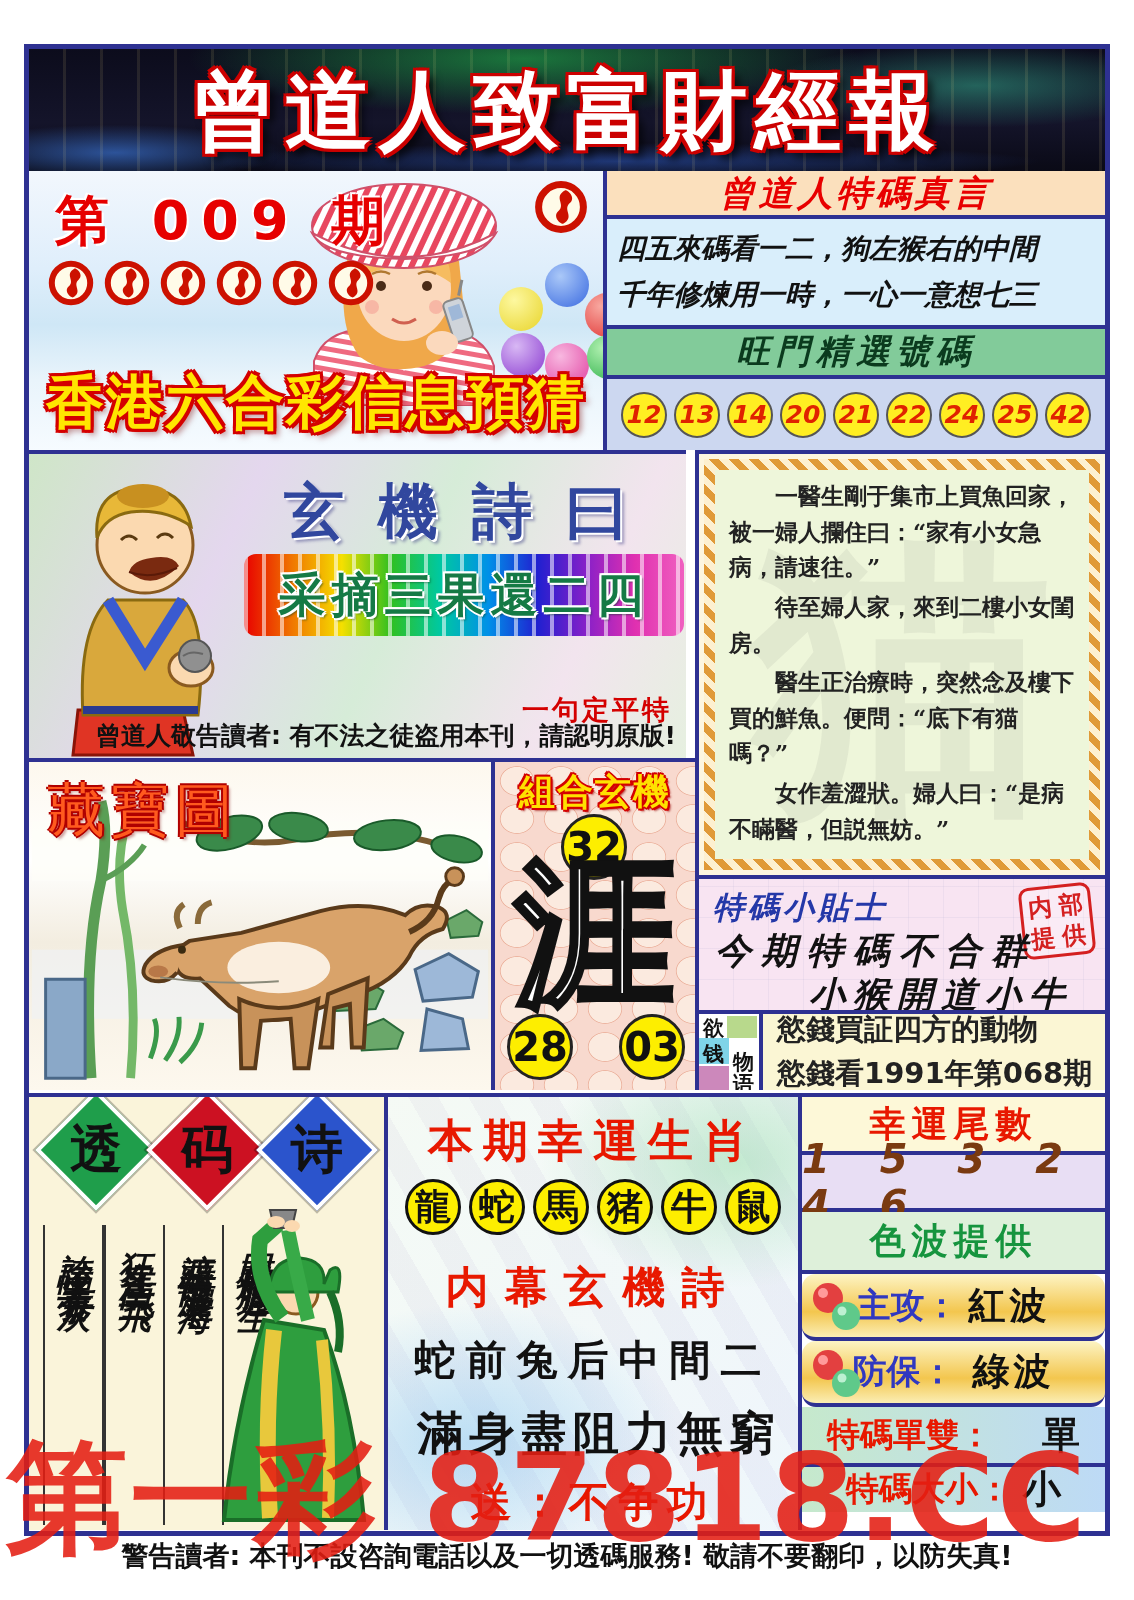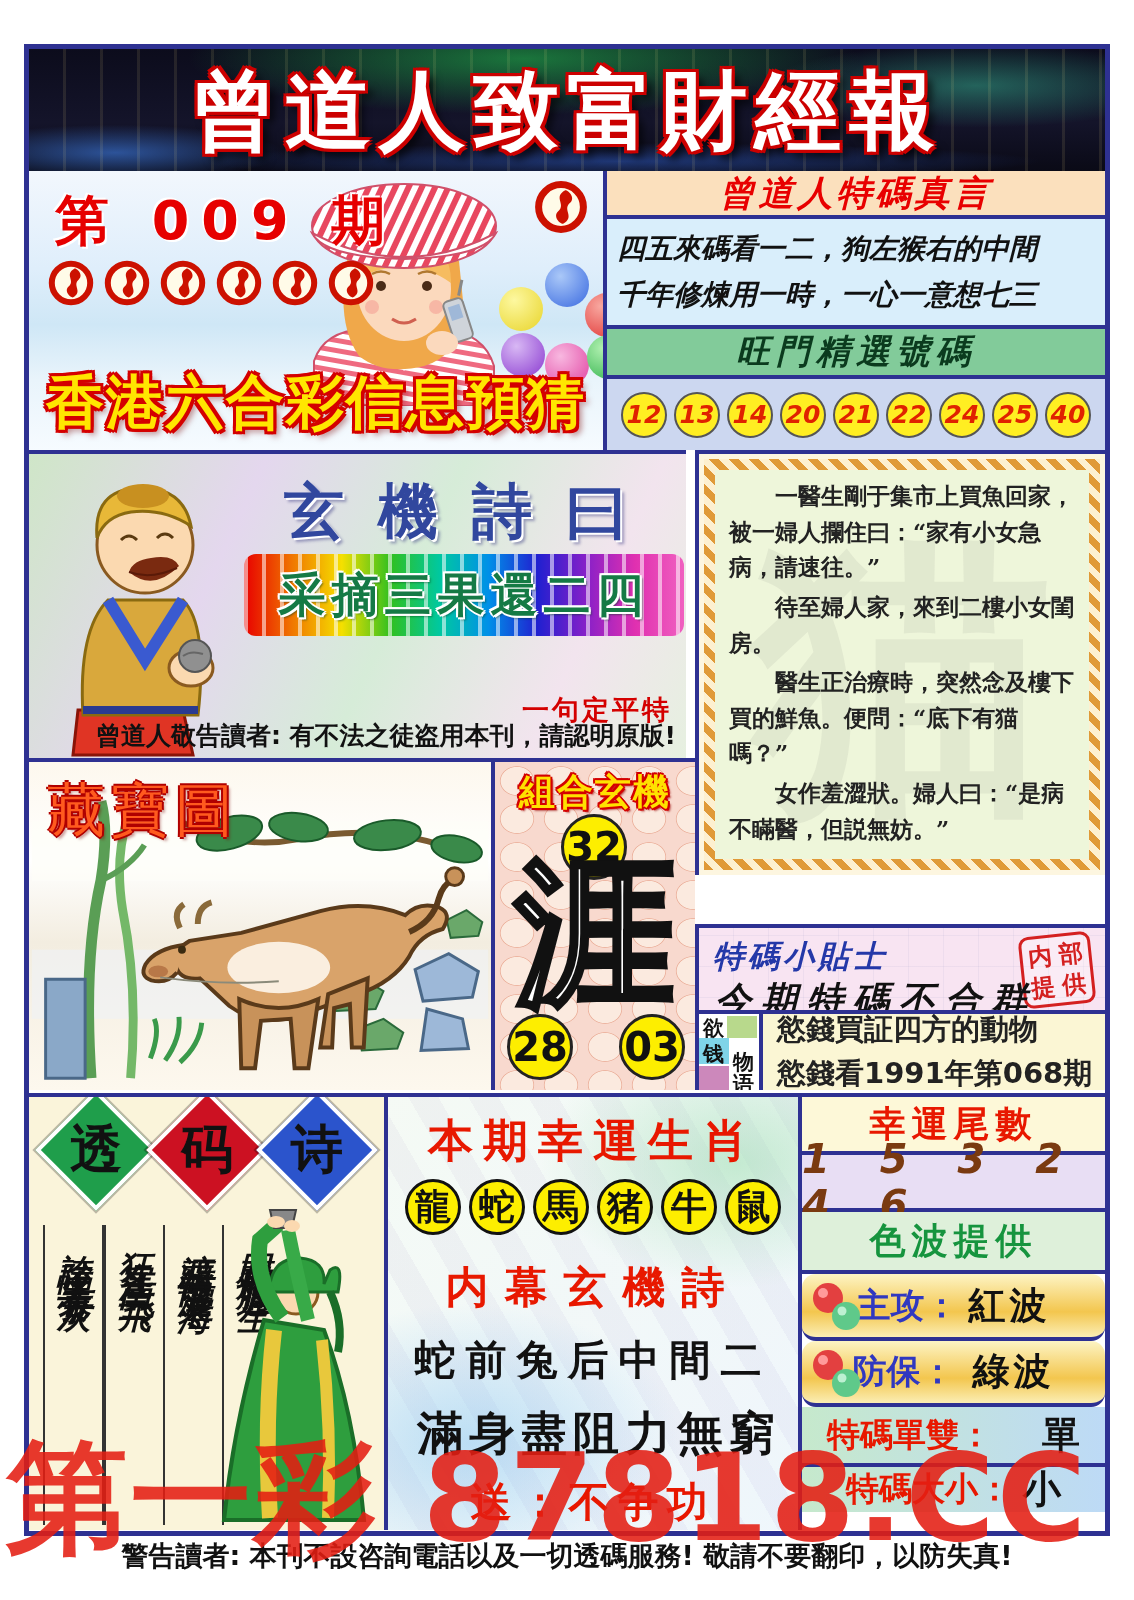--- a/index.html
+++ b/index.html
@@ -69,21 +69,21 @@
   
   #humor{left:695px;top:450px;width:410px;height:425px;border-left:4px solid #2e3192;border-top:4px solid #2e3192;background:#fdf6e0;padding:5px;}
   #humor-inner{width:100%;height:100%;border:11px solid;border-image:repeating-linear-gradient(45deg,#e09a38 0 7px,#fdf0d0 7px 14px) 11;
     background:#eef6da;position:relative;padding:8px 14px;}
   #humor-watermark{position:absolute;left:50%;top:54%;transform:translate(-50%,-50%);font-size:300px;color:rgba(120,120,120,.10);font-weight:700;pointer-events:none;}
   #humor-title{text-align:center;font-family:"DejaVu Serif",serif;font-weight:900;font-size:29px;color:#111;margin:6px 0 10px 0;}
   #humor-title .suffix{font-size:24px;font-weight:700;}
   .humor-p{font-family:"DejaVu Serif",serif;font-size:23px;font-weight:700;color:#222;line-height:1.55;text-indent:2em;margin:0 0 4px 0;position:relative;}
 
   
-  #tips{left:695px;top:924px;width:410px;height:135px;border-left:4px solid #2e3192;border-top:4px solid #2e3192;background:#f8e4f2;
+  #tips{left:695px;top:875px;width:410px;height:135px;border-left:4px solid #2e3192;border-top:4px solid #2e3192;background:#f8e4f2;
     background-image:repeating-linear-gradient(0deg,transparent 0 30px,rgba(160,160,200,.12) 30px 31px),repeating-linear-gradient(90deg,transparent 0 34px,rgba(160,160,200,.12) 34px 35px);}
   #tips-title{position:absolute;left:14px;top:8px;font-size:31px;font-weight:900;color:#2438a8;font-style:italic;letter-spacing:4px;}
   #tips-line1{position:absolute;left:16px;top:48px;font-size:36px;font-weight:900;color:#111;font-family:"DejaVu Serif",serif;font-style:italic;letter-spacing:10px;}
   #tips-line2{position:absolute;left:110px;top:92px;font-size:36px;font-weight:900;color:#111;font-family:"DejaVu Serif",serif;font-style:italic;letter-spacing:8px;}
   #stamp{position:absolute;right:12px;top:6px;width:72px;height:72px;border:3.5px solid #d42020;border-radius:10px;transform:rotate(-6deg);
     display:grid;grid-template-columns:1fr 1fr;align-items:center;justify-items:center;padding:2px;background:rgba(255,255,255,.25);}
   #stamp span{color:#d42020;font-weight:900;font-size:24px;line-height:1;}
 
   
   #yuqian{left:695px;top:1010px;width:410px;height:80px;border-left:4px solid #2e3192;border-top:4px solid #2e3192;display:flex;}
@@ -263,21 +263,21 @@
     <div id="tr-numtitle">旺門精選號碼</div>
     <div id="tr-numbers">
       <div class="numball">12</div>
       <div class="numball">13</div>
       <div class="numball">14</div>
       <div class="numball">20</div>
       <div class="numball">21</div>
       <div class="numball">22</div>
       <div class="numball">24</div>
       <div class="numball">25</div>
-      <div class="numball">40</div>
+      <div class="numball">42</div>
     </div>
   </div>
 
   <div id="poem" class="panel">
     <svg id="oldman" viewBox="0 0 240 300">
       <path d="M40 295 L45 250 L150 250 L160 295 Z" fill="#e03424" stroke="#8a1408" stroke-width="3"></path>
       <path d="M50 255 Q45 170 75 140 L150 140 Q175 165 165 255 Z" fill="#d9a83c" stroke="#8a6a10" stroke-width="3"></path>
       <path d="M75 140 L112 200 L150 140" fill="none" stroke="#3a5ad0" stroke-width="12"></path>
       <path d="M50 250 L165 250" stroke="#2a3a90" stroke-width="8"></path>
       <circle cx="112" cy="85" r="48" fill="#fbd9b0" stroke="#8a5a20" stroke-width="3"></circle>

